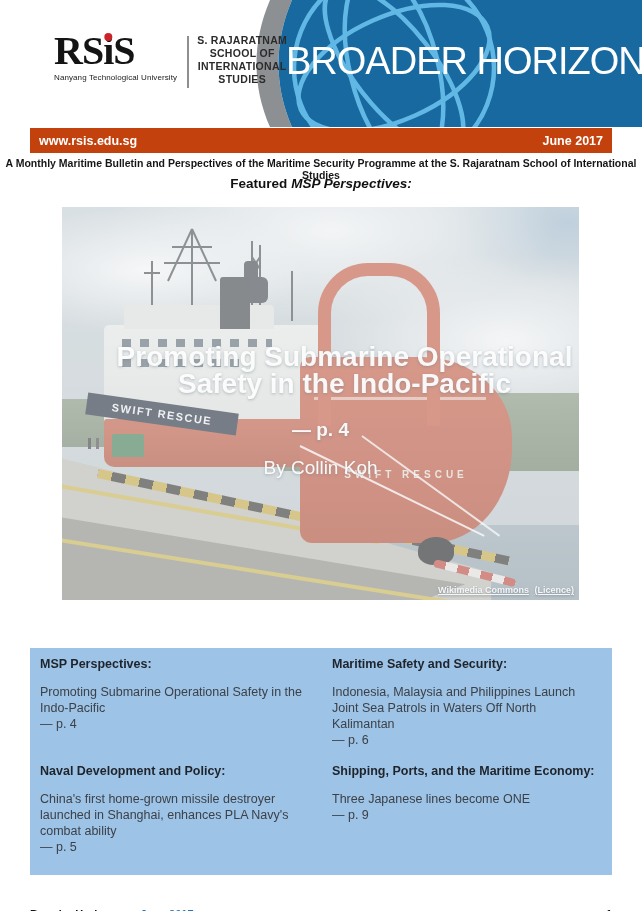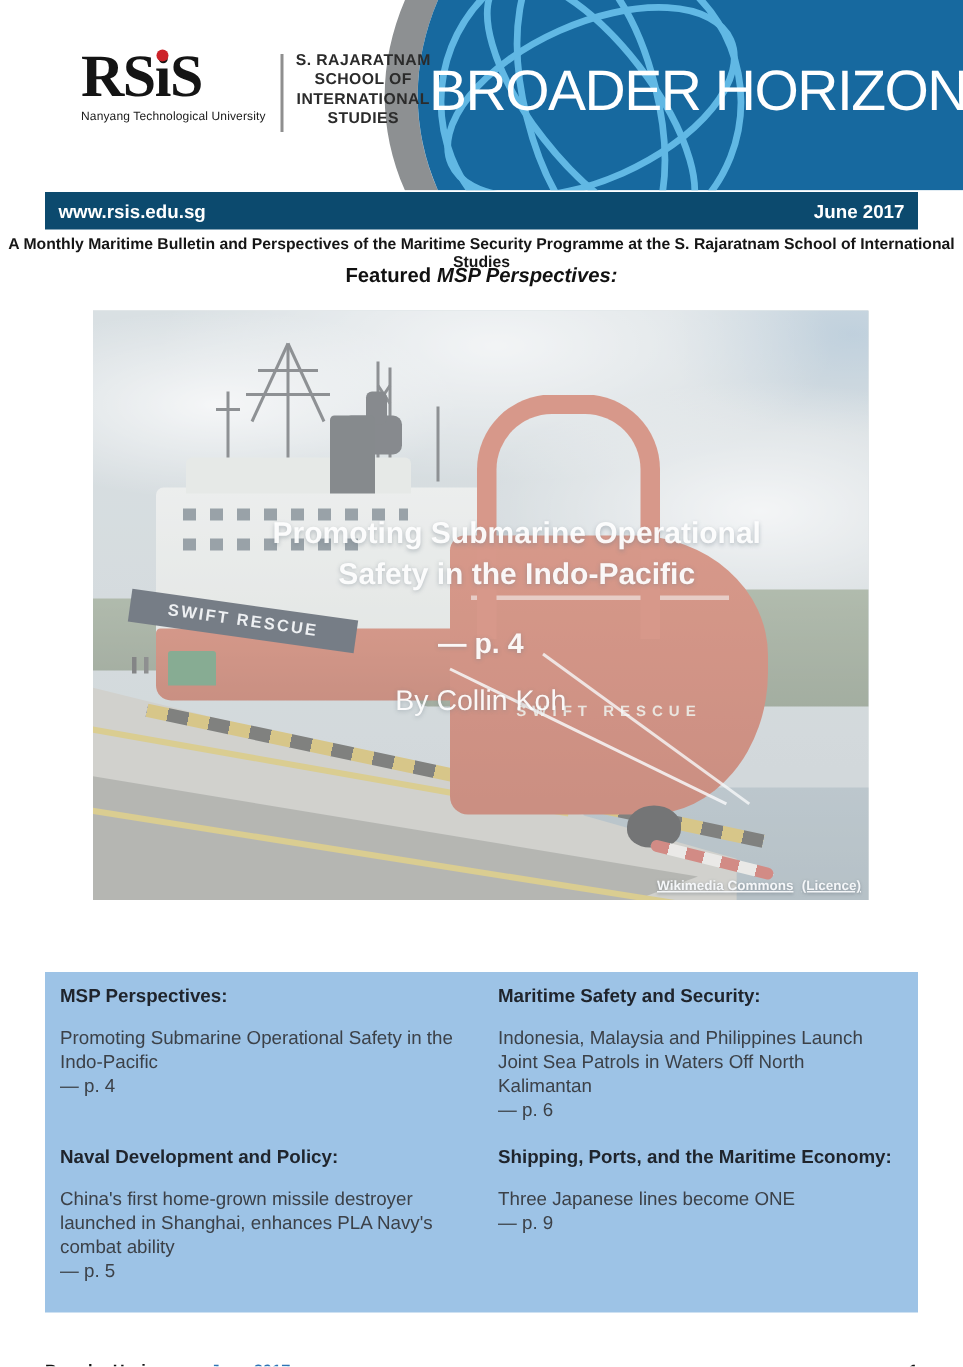--- a/index.html
+++ b/index.html
@@ -16,21 +16,21 @@
   .logo-acronym{font-family:"Liberation Serif",serif;font-weight:bold;font-size:40px;
         line-height:42px;color:#141414;letter-spacing:-1px;}
   .logo-i{position:relative;display:inline-block;}
   .logo-i::after{content:'';position:absolute;left:50%;top:3px;transform:translateX(-46%);
         width:8px;height:8px;border-radius:50%;background:#CC2229;}
   .logo-univ{font-size:8px;color:#1a1a1a;margin-top:1px;letter-spacing:.1px;}
   .logo-divider{width:2px;height:52px;background:#8f8f8f;margin:6px 8px 0 10px;}
   .logo-school{font-size:10.5px;font-weight:600;color:#2b2b2b;line-height:13px;
         letter-spacing:.3px;margin-top:4px;text-align:center;}
 
-  .infobar{position:absolute;top:128px;left:30px;right:30px;height:25px;background:#0c4a6e;
+  .infobar{position:absolute;top:128px;left:30px;right:30px;height:25px;background:#c2410c;
         display:flex;justify-content:space-between;align-items:center;padding:0 9px;
         box-sizing:border-box;color:#ffffff;font-size:12.5px;font-weight:bold;}
   .tagline{position:absolute;top:157px;left:0;right:0;text-align:center;font-size:10.5px;
         font-weight:bold;color:#161616;}
   .featured-heading{position:absolute;top:176px;left:0;right:0;text-align:center;
         font-size:13.5px;font-weight:bold;color:#111111;}
   .featured-heading .it{font-style:italic;margin-left:4px;}
 
   
   .photo{position:absolute;top:207px;left:62px;width:517px;height:393px;overflow:hidden;
@@ -90,21 +90,21 @@
   .bollard-rope{position:absolute;left:372px;top:352px;width:84px;height:8px;border-radius:4px;
         transform:rotate(14deg);transform-origin:left center;
         background:repeating-linear-gradient(90deg,#c04438 0 12px,#e8e6e0 12px 24px);}
   .dumpster{position:absolute;left:50px;top:227px;width:32px;height:23px;background:#3f7c50;
         border-radius:2px 2px 0 0;}
   .people{position:absolute;left:26px;top:231px;width:3px;height:11px;background:#3a3a3a;
         box-shadow:8px 0 0 #4a4a4a;}
   .wash{position:absolute;inset:0;background:rgba(236,239,241,.42);}
   .photo-overlay{position:absolute;left:0;right:0;top:136px;text-align:center;
         color:rgba(255,255,255,.93);text-shadow:0 1px 3px rgba(110,125,135,.45);}
-  .photo-title{font-size:20px;font-weight:bold;line-height:27px;margin-left:48px;}
+  .photo-title{font-size:28px;font-weight:bold;line-height:27px;margin-left:48px;}
   .photo-page{font-size:19px;font-weight:bold;margin-top:22px;}
   .photo-author{font-size:19px;font-weight:normal;margin-top:16px;}
   .photo-credit{position:absolute;right:5px;bottom:5px;font-size:9px;font-weight:bold;
         color:#f4f6f8;text-shadow:0 1px 2px rgba(100,110,120,.6);}
   .photo-credit span{text-decoration:underline;}
   .photo-credit .lic{margin-left:3px;text-decoration:underline;}
 
   
   .contents{position:absolute;top:648px;left:30px;width:582px;height:227px;background:#9dc3e6;
         box-sizing:border-box;padding:9px 12px 0 10px;display:grid;

